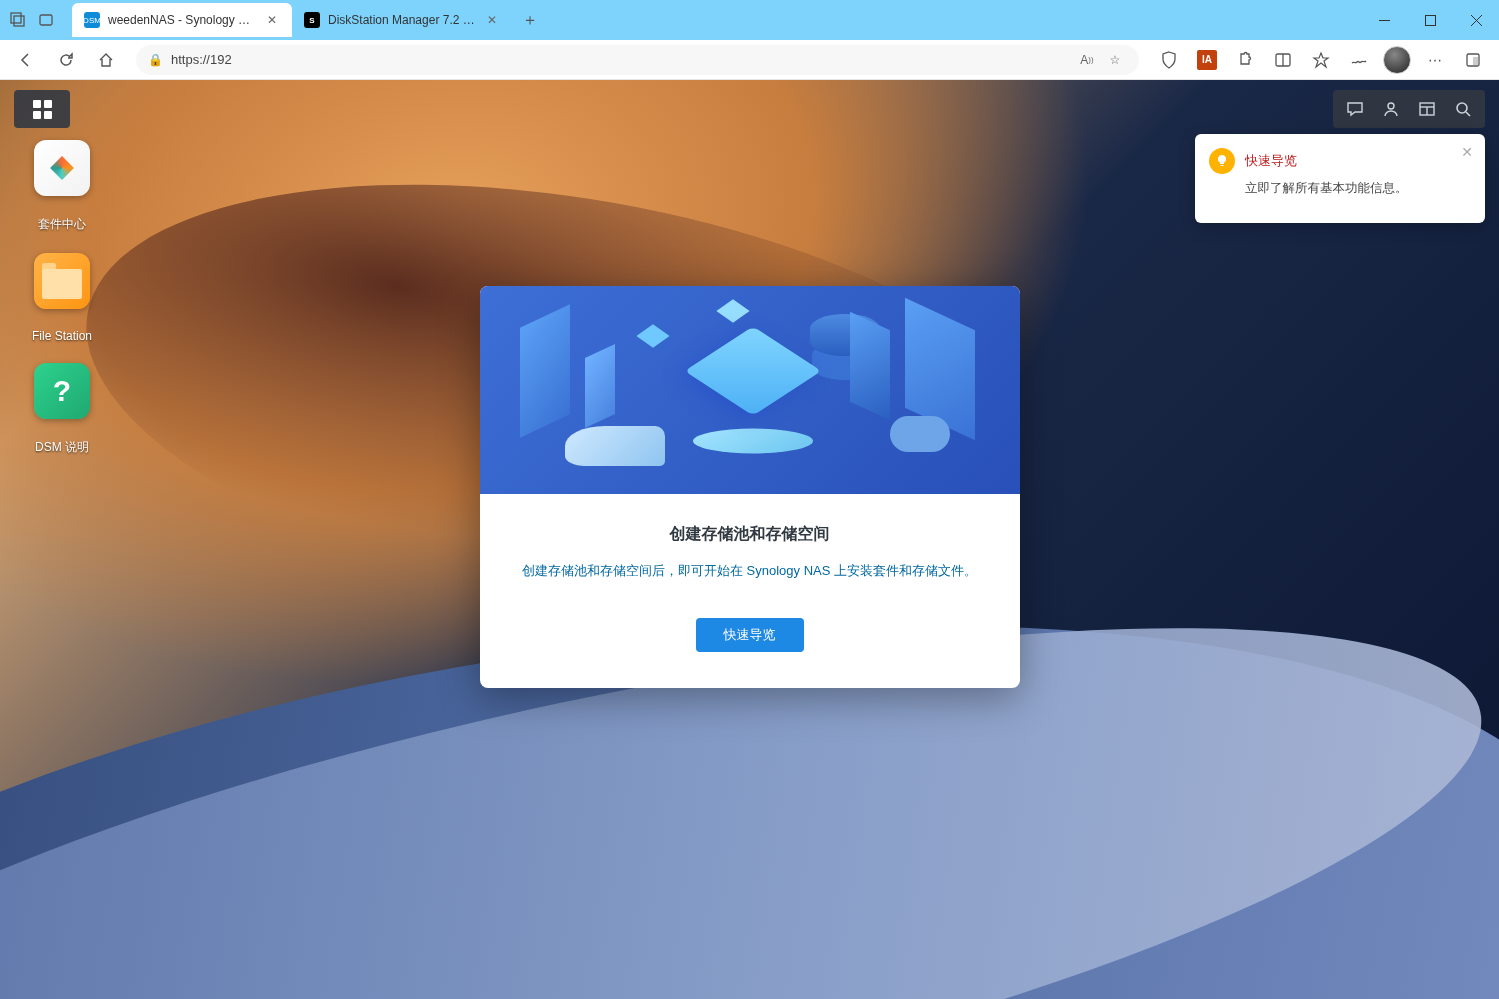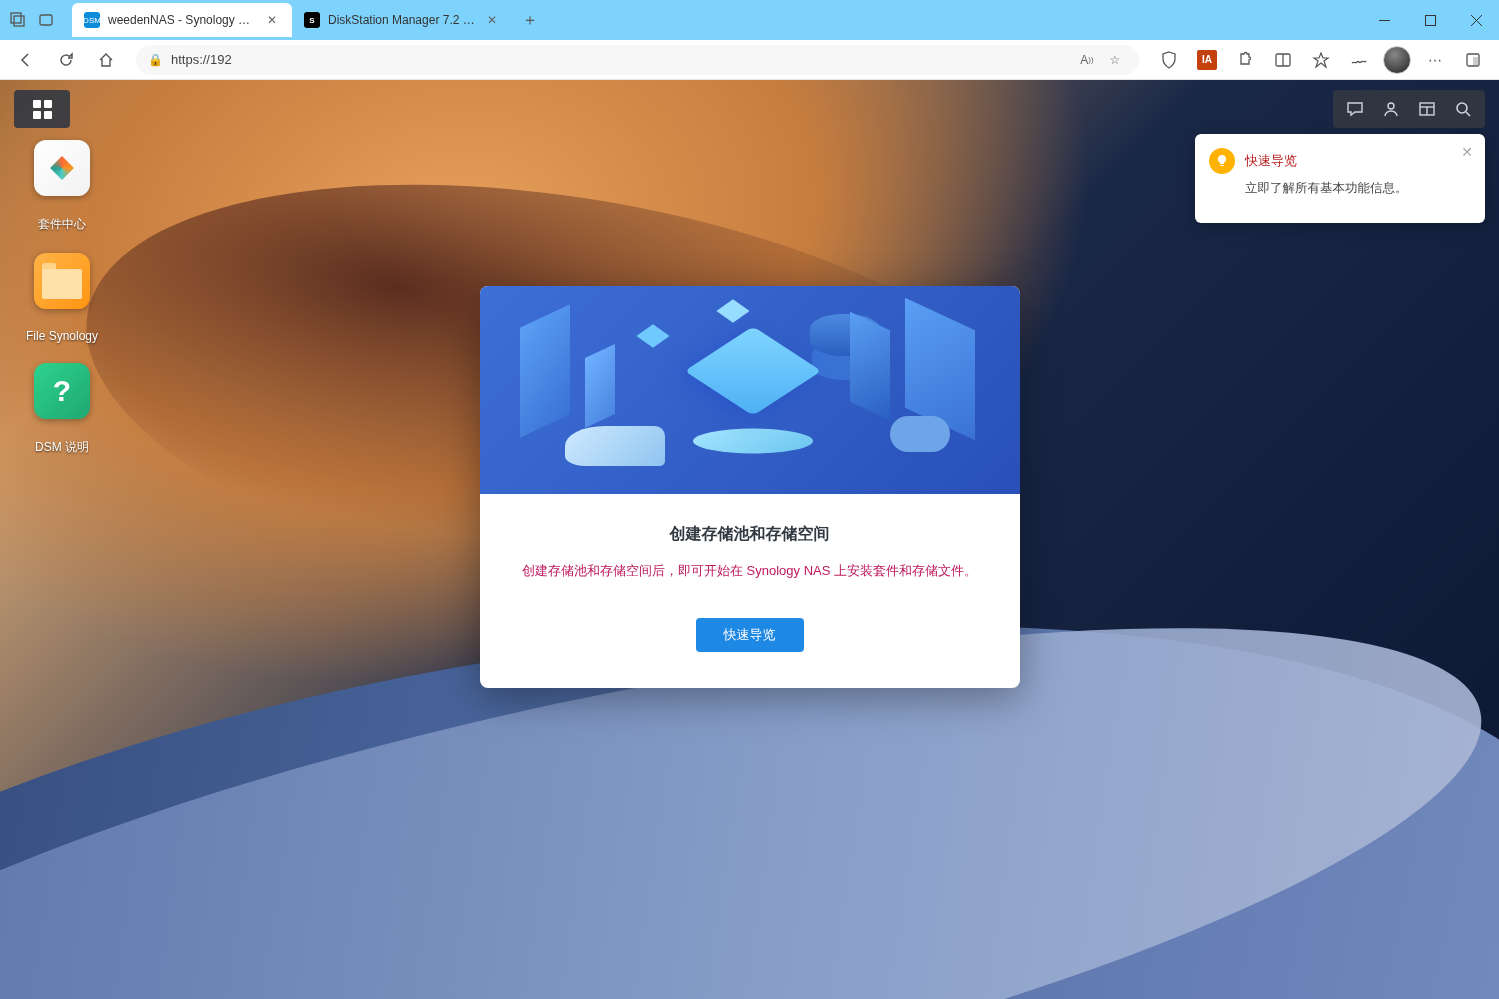--- a/index.html
+++ b/index.html
@@ -76,21 +76,21 @@
 .disk-base { position:absolute; left:213px; top:130px; width:120px; height:50px; background: linear-gradient(135deg, #a5e5ff, #6bc5f0); border-radius:50%; transform: scaleY(0.5); }
 .ship { position:absolute; left:85px; top:140px; width:100px; height:40px; background: linear-gradient(135deg, #cfe9ff, #8fc4f0); border-radius: 40px 10px 5px 20px / 20px 10px 5px 10px; }
 .cylinder { position:absolute; left:330px; top:28px; width:70px; height:42px; border-radius:50%/35%; background: linear-gradient(180deg, #4d8ae0, #2a5fc0); box-shadow: 0 26px 0 -2px #3a72d4; }
 .cloud { position:absolute; left:410px; top:130px; width:60px; height:36px; background: #6da5e8; border-radius:20px; }
 .mini-cube { position:absolute; width:20px; height:20px; background:#6fc9ff; transform: rotate(45deg) skew(-10deg,-10deg); }
 .mc1 { left:163px; top:40px; }
 .mc2 { left:243px; top:15px; background:#97ddff; }
 
 .modal-body { padding: 30px 40px 36px; text-align: center; }
 .modal-title { font-size: 16px; font-weight: 700; color: #303840; margin-bottom: 16px; }
-.modal-desc { font-size: 13px; color: #be185d; line-height: 1.6; margin-bottom: 36px; }
+.modal-desc { font-size: 13px; color: #0369a1; line-height: 1.6; margin-bottom: 36px; }
 .modal-btn { display: inline-block; padding: 8px 28px; background: #1e88e5; color: #fff; font-size: 13px; border-radius: 4px; cursor: pointer; border: none; }
 
 
 .notif { position: absolute; top: 54px; right: 14px; width: 290px; background: #fff; border-radius: 6px; box-shadow: 0 4px 16px rgba(0,0,0,0.25); padding: 14px 16px 14px 14px; }
 .notif-close { position: absolute; top: 10px; right: 12px; color: #aaa; cursor: pointer; font-size: 14px; }
 .notif-head { display: flex; align-items: center; gap: 10px; }
 .notif-icon { width: 26px; height: 26px; border-radius: 50%; background: #ffb300; color: #fff; display: flex; align-items: center; justify-content: center; font-size: 14px; flex-shrink: 0; }
 .notif-title { font-size: 13px; font-weight: 400; color: #b91c1c; }
 .notif-body { font-size: 12.5px; color: #444; margin: 6px 0 12px 36px; }
 .notif-actions { text-align: right; }
@@ -257,21 +257,21 @@
       </div>
   </div>
 
   <div class="desktop-icons">
     <div class="d-icon">
       <div class="d-icon-img ic-pkg"></div>
       <span class="d-icon-lbl">套件中心</span>
     </div>
     <div class="d-icon">
       <div class="d-icon-img ic-fs"></div>
-      <span class="d-icon-lbl">File Synology</span>
+      <span class="d-icon-lbl">File Station</span>
     </div>
     <div class="d-icon">
       <div class="d-icon-img ic-help"></div>
       <span class="d-icon-lbl">DSM 说明</span>
     </div>
   </div>
 
   <div class="modal">
     <div class="modal-hero">
       <div class="hero-city">

